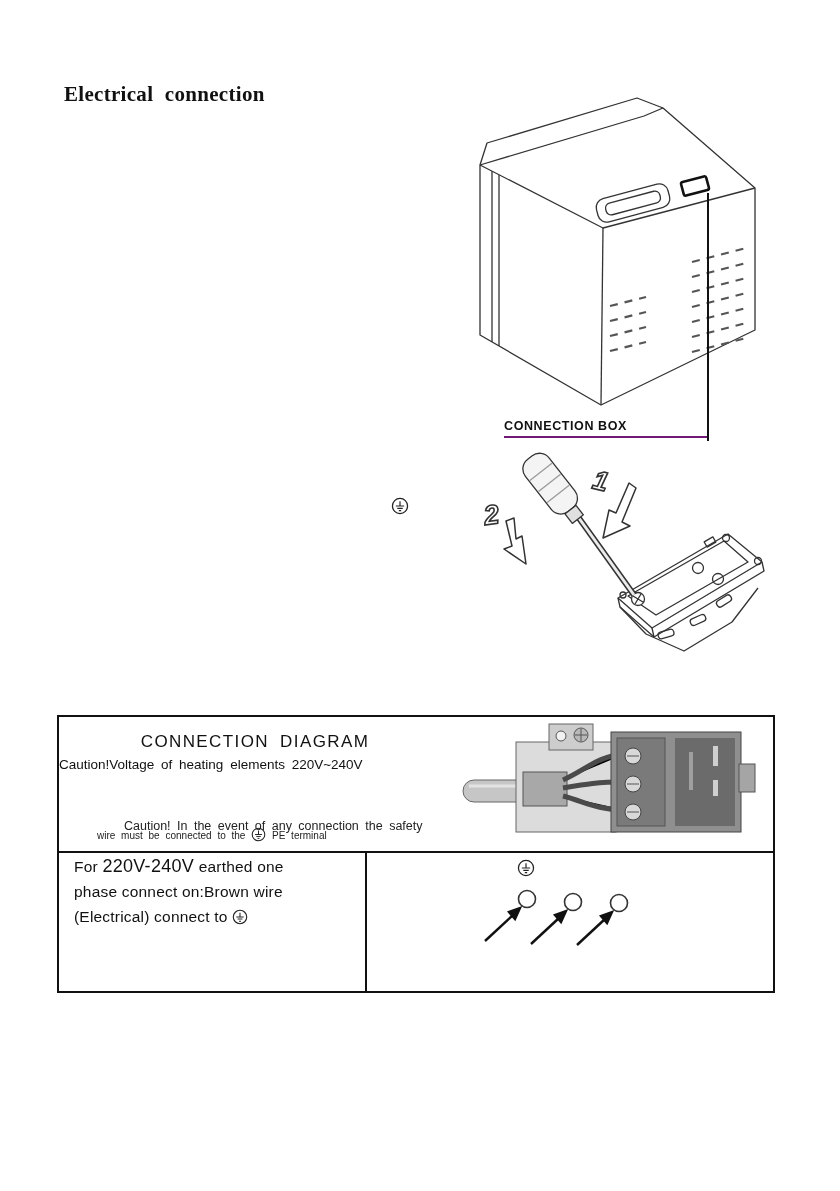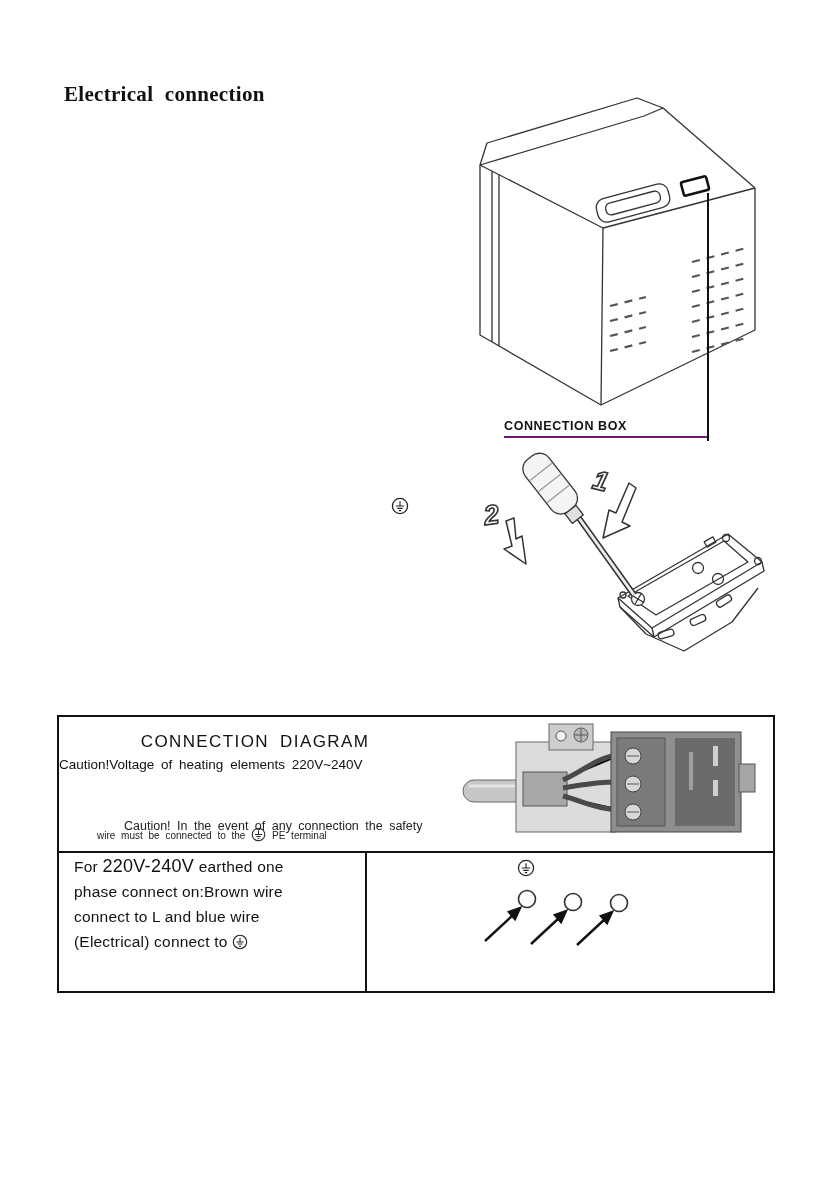--- a/index.html
+++ b/index.html
@@ -163,21 +163,20 @@
     </div>
 
     <div class="diagram-bottom">
       <div class="cell-left">
         <div>
           <span>For</span>
           <span class="voltage-big">220V-240V</span>
           <span>earthed one</span>
         </div>
         <div>phase connect on:Brown wire</div>
-        <div>connect to L and blue wire</div>
         <div>
           <span>(Electrical) connect to</span>
           <svg class="earth-inline inline-svg" width="16" height="16" viewBox="0 0 20 20">
               <use href="#earth"></use>
             </svg>
         </div>
       </div>
 
       <div class="cell-right">
         <svg class="abs" style="left:0;top:0" width="406" height="136" viewBox="0 0 406 136">

